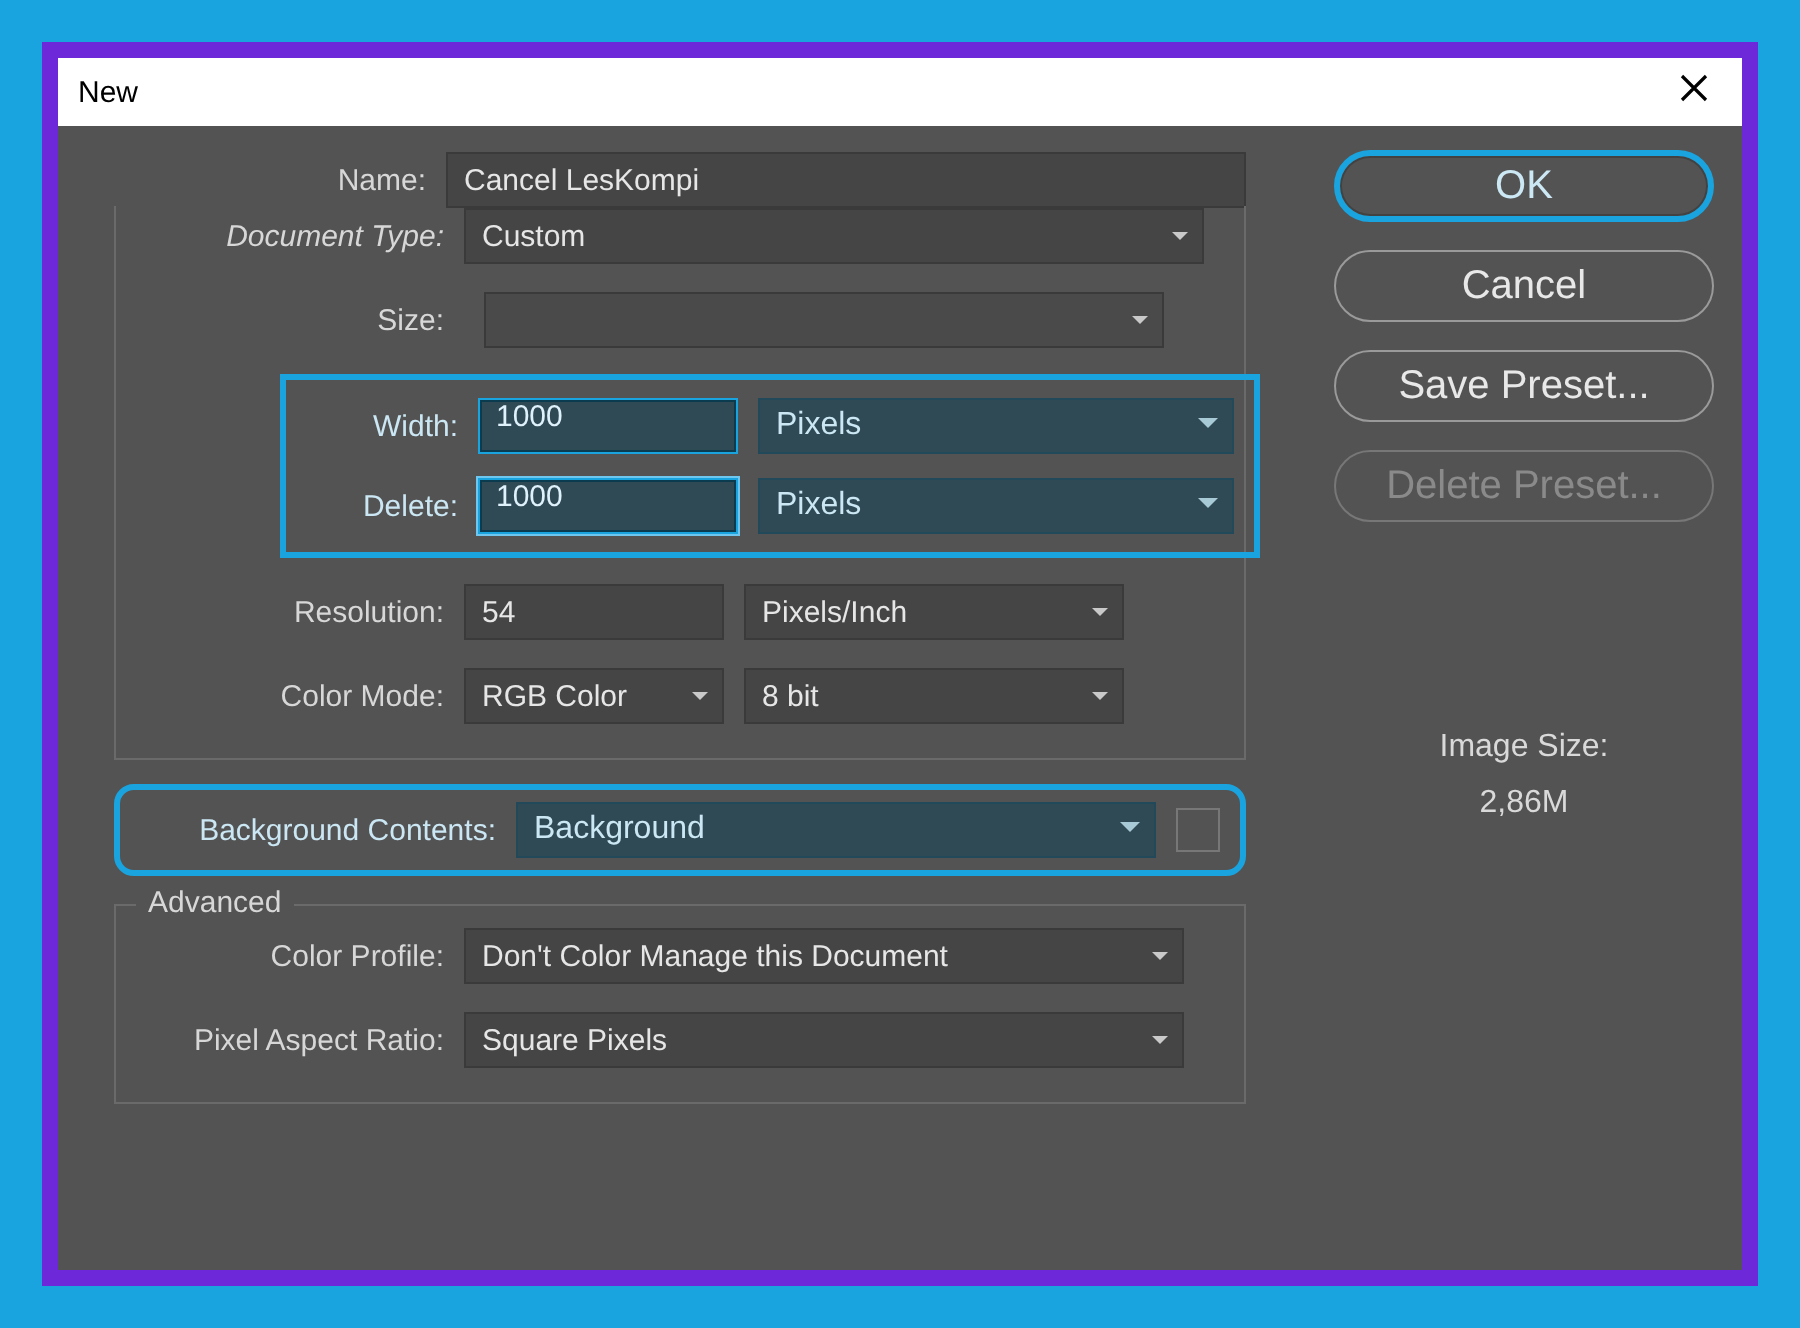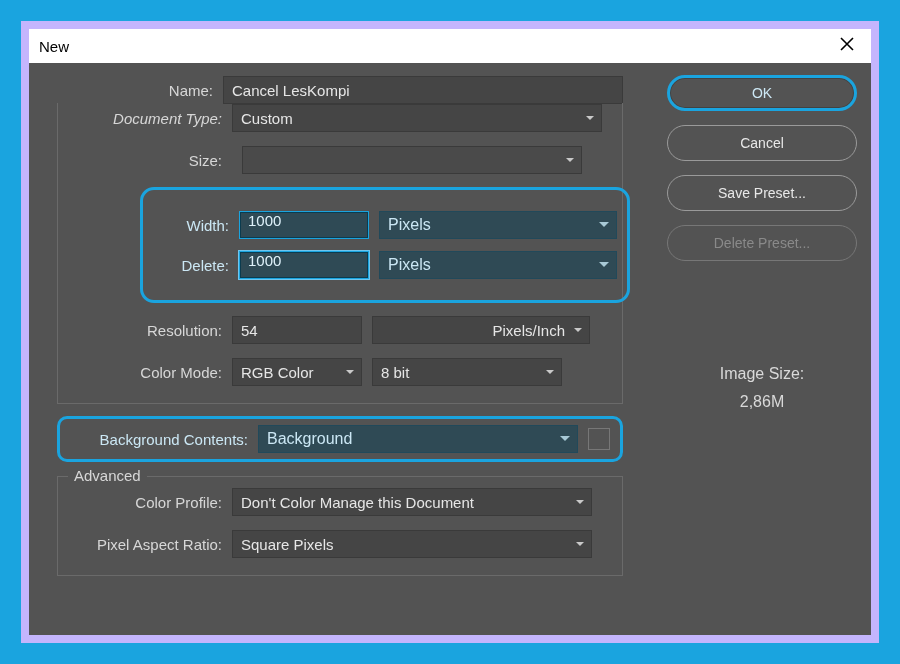--- a/index.html
+++ b/index.html
@@ -4,21 +4,21 @@
 <style>
   * { box-sizing: border-box; margin: 0; padding: 0; font-family: "Segoe UI", Tahoma, sans-serif; }
   body {
     background: #1aa4df;
     width: 900px;
     height: 664px;
     overflow: hidden;
     padding: 21px;
   }
   .outer-border {
-    background: #c4b5fd;
+    background: #6d28d9;
     padding: 8px;
     width: 858px;
     height: 622px;
   }
   .window {
     width: 100%;
     height: 100%;
     display: flex;
     flex-direction: column;
   }
@@ -44,21 +44,21 @@
   .main-col { flex: 1; min-width: 0; }
   .side-col  { width: 190px; display: flex; flex-direction: column; gap: 14px; }
 
   
   .pill-btn {
     border: 1px solid #9a9a9a;
     border-radius: 18px;
     height: 36px;
     background: transparent;
     color: #e8e8e8;
-    font-size: 14px;
+    font-size: 20px;
     display: flex;
     align-items: center;
     justify-content: center;
     cursor: pointer;
   }
   .pill-btn.disabled { color: #8a8a8a; border-color: #777; cursor: default; }
   .pill-btn.primary {
     border: 3px solid #1aa4df;
     color: #cde8f5;
     box-shadow: 0 0 0 1px rgba(0,0,0,.2) inset;
@@ -99,22 +99,22 @@
   }
   .select .chev svg { width: 10px; height: 10px; display: block; }
 
   .tinput.name { width: 400px; }
   .select.wide { width: 370px; }
   .select.size-blank { width: 340px; margin-left: 10px; background:#4a4a4a; }
 
   
   .hl-box  {
     border: 3px solid #1aa4df;
-    border-radius: 14px;
-    padding: 20px 10px;
+    border-radius: 0;
+    padding: 8px 10px;
     margin-left: 90px;
     margin-bottom: 12px;
     width: 490px;
   }
   .hl-row { display: flex; align-items: center; height: 30px; gap: 10px; }
   .hl-row + .hl-row { margin-top: 10px; }
   .hl-label { width: 76px; text-align: right; color: #cbe7f4; font-size: 15px; }
   .dim-input {
     background: #2f4a55;
     border: 1px solid #1aa4df;
@@ -131,21 +131,21 @@
     border: 1px solid #21495a;
     color: #cbe7f4;
     height: 28px;
     padding: 0 8px;
     display:flex; align-items:center; position:relative; padding-right:22px;
   }
   .dim-select .chev { position:absolute; right:6px; top:50%; transform:translateY(-50%); }
   .dim-select .chev svg { width: 12px; height: 12px; }
 
   .res-input  { width: 130px; }
-  .res-select { width: 218px; margin-left: 10px; justify-content: flex-end; }
+  .res-select { width: 190px; margin-left: 10px; }
   .cm-select1 { width: 130px; }
   .cm-select2 { width: 190px; margin-left: 10px; }
 
   
   .bg-hl {
     border: 3px solid #1aa4df;
     border-radius: 10px;
     padding: 6px 10px;
     margin-left: 14px;
     margin-bottom: 14px;

